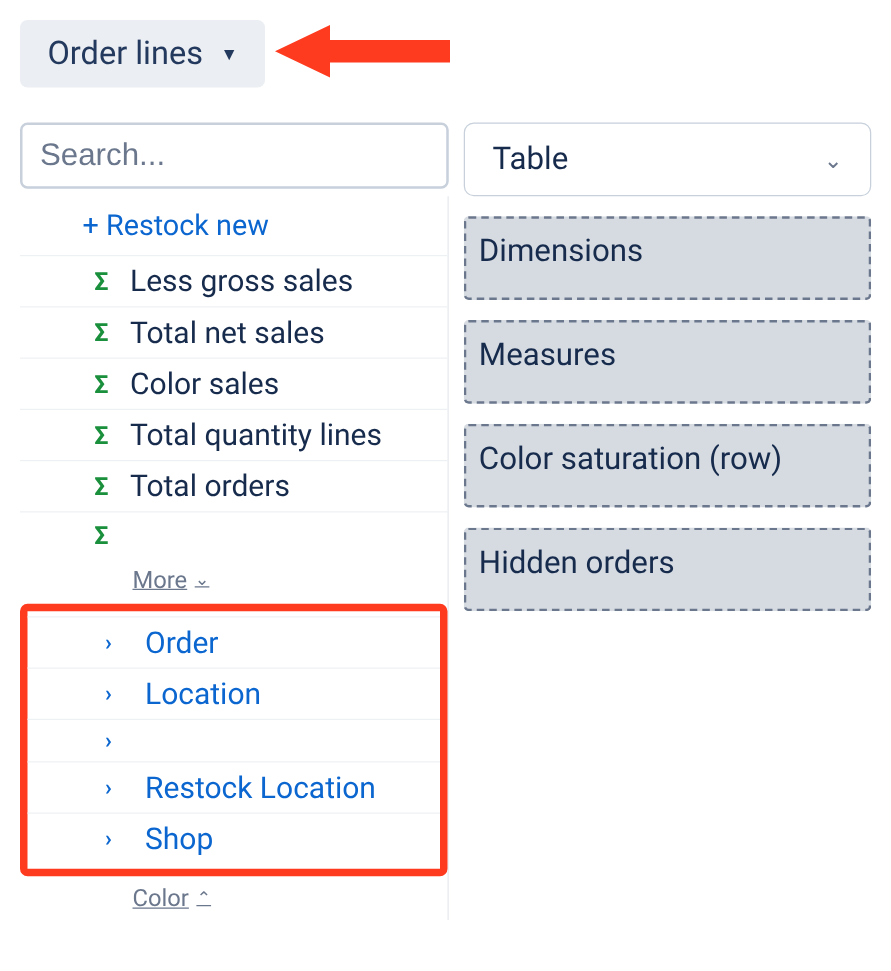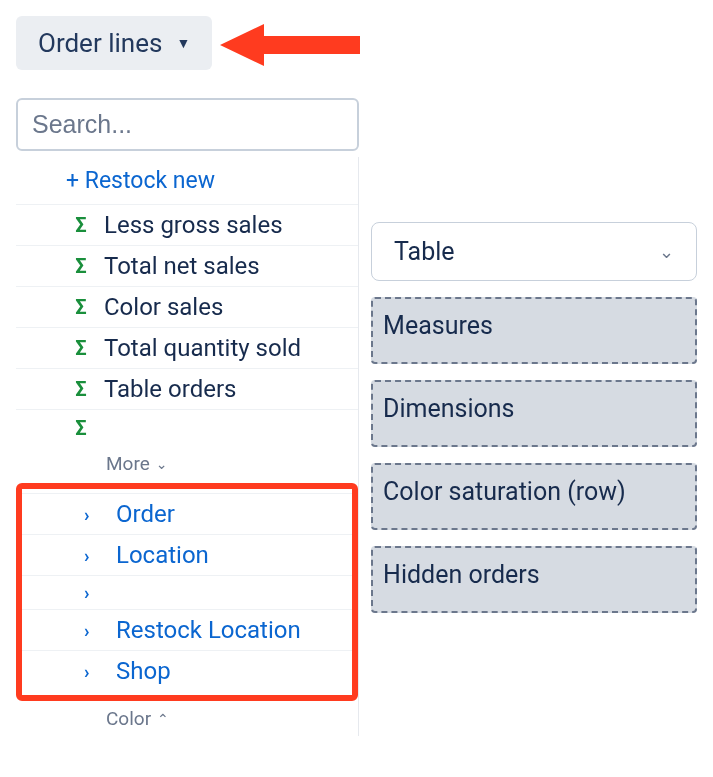--- a/index.html
+++ b/index.html
@@ -7,21 +7,21 @@
     margin: 0;
     padding: 16px;
     font-family: -apple-system, BlinkMacSystemFont, "Segoe UI", Roboto, "Helvetica Neue", Arial, sans-serif;
     background: #fff;
     color: #172B4D;
     width: 713px;
     position: relative;
   }
   .top-row {
     display: flex;
-    align-items: flex-end;
+    align-items: flex-start;
     gap: 8px;
     margin-bottom: 28px;
   }
   .data-source-btn {
     display: inline-flex;
     align-items: center;
     gap: 14px;
     background: #ebeef2;
     border-radius: 6px;
     padding: 12px 22px;
@@ -29,21 +29,21 @@
     color: #23395d;
     cursor: pointer;
   }
   .data-source-btn .caret {
     font-size: 14px;
     color: #23395d;
   }
   .callout-arrow svg { display: block; }
   .body-row {
     display: flex;
-    align-items: center;
+    align-items: flex-start;
     gap: 12px;
   }
   .left-col { width: 360px; }
   .right-col { width: 342px; display: flex; flex-direction: column; gap: 16px; }
   .search-input {
     width: 100%;
     font-size: 25px;
     color: #6b778c;
     border: 2px solid #c7d0db;
     border-radius: 6px;
@@ -75,20 +75,21 @@
   }
   .metric-label { color: #172B4D; }
   .more-less {
     color: #6b778c;
     font-size: 19px;
     padding: 6px 10px 6px 90px;
     cursor: pointer;
     display: flex;
     align-items: center;
     gap: 6px;
+    text-decoration: underline;
   }
   .more-less .chev { font-size: 14px; }
   .group-box {
     border: 6px solid #ff3b1f;
     border-radius: 6px;
     margin-top: 2px;
     padding: 4px 0;
   }
   .group-row { padding-left: 62px; }
   .group-row .chev-right {
@@ -148,25 +149,25 @@
       <div class="metric-row">
         <span class="sigma">Σ</span>
         <span class="metric-label">Total net sales</span>
       </div>
       <div class="metric-row">
         <span class="sigma">Σ</span>
         <span class="metric-label">Color sales</span>
       </div>
       <div class="metric-row">
         <span class="sigma">Σ</span>
-        <span class="metric-label">Total quantity sold</span>
-      </div>
-      <div class="metric-row">
-        <span class="sigma">Σ</span>
-        <span class="metric-label">Table orders</span>
+        <span class="metric-label">Total quantity lines</span>
+      </div>
+      <div class="metric-row">
+        <span class="sigma">Σ</span>
+        <span class="metric-label">Total orders</span>
       </div>
       <div class="metric-row">
         <span class="sigma">Σ</span>
       </div>
 
       <div class="more-less">
         <span>More</span>
         <span class="chev">⌄</span>
       </div>
 
@@ -198,25 +199,25 @@
       </div>
     </div>
   </div>
 
   <div class="right-col">
     <div class="viz-select">
       <span>Table</span>
       <span class="chev-down">⌄</span>
     </div>
     <div class="drop-zone">
+      <span>Dimensions</span>
+    </div>
+    <div class="drop-zone">
       <span>Measures</span>
     </div>
     <div class="drop-zone">
-      <span>Dimensions</span>
-    </div>
-    <div class="drop-zone">
       <span>Color saturation (row)</span>
     </div>
     <div class="drop-zone">
       <span>Hidden orders</span>
     </div>
   </div>
 </div>
 
 </body></html>

